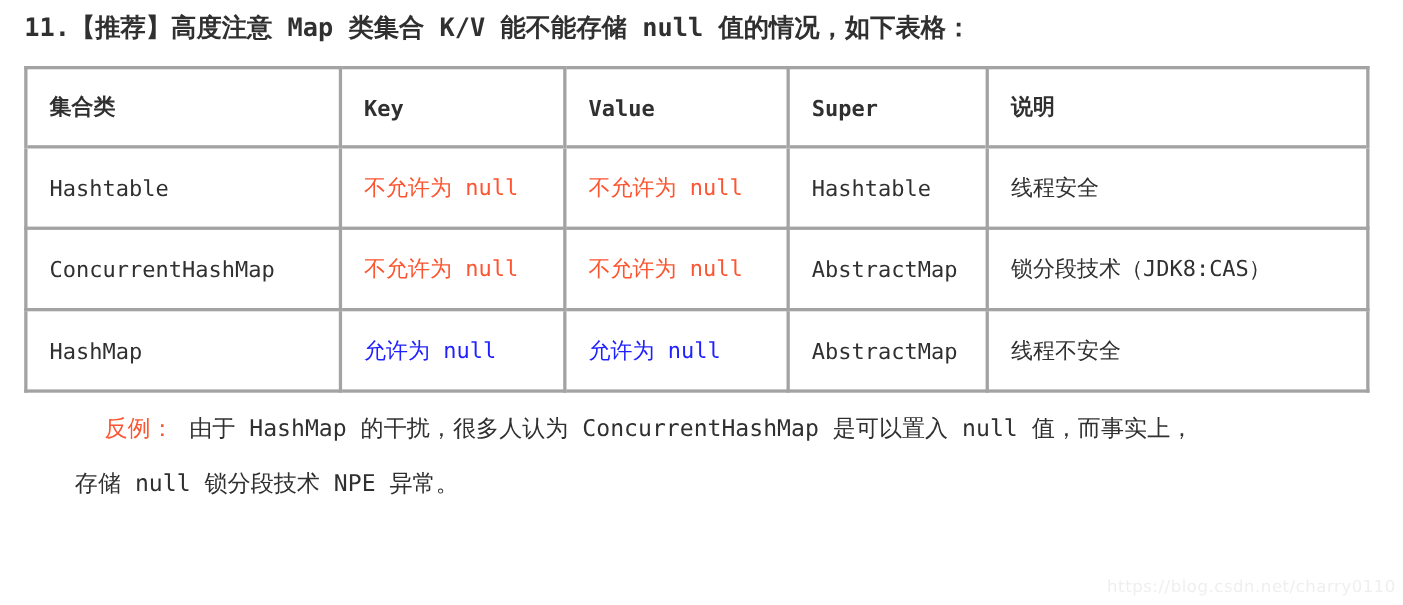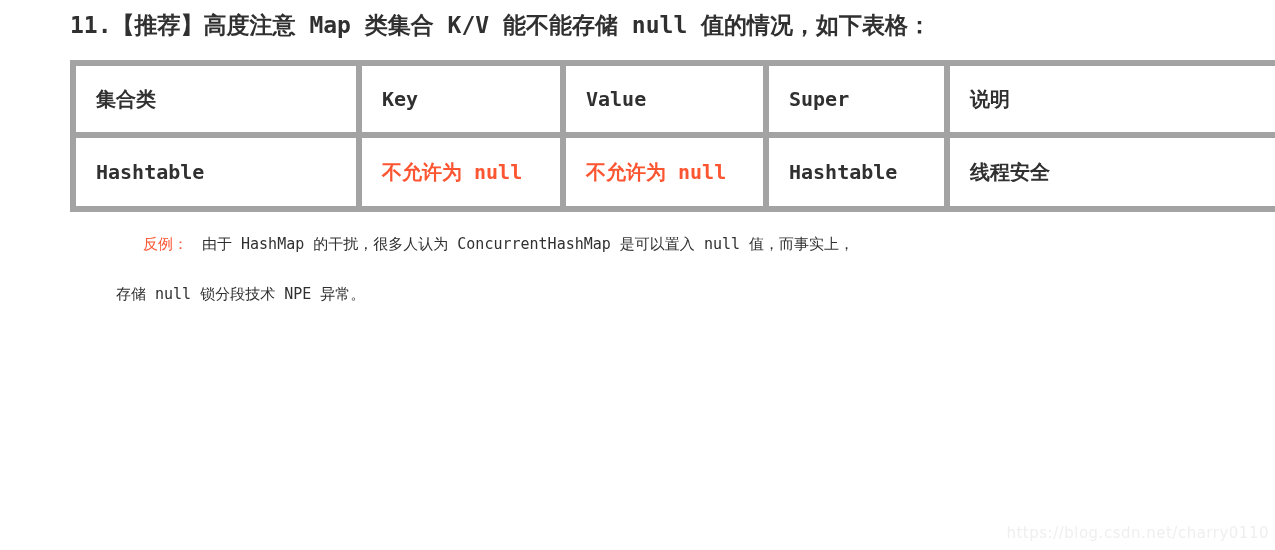--- a/index.html
+++ b/index.html
@@ -10,55 +10,54 @@
   body {
     width: 1275px;
     height: 550px;
     position: relative;
     overflow: hidden;
     font-family: "DejaVu Sans Mono", "DejaVu Sans", sans-serif;
     color: #303030;
   }
   .page {
     padding: 10px 0 0 22px;
-    margin-left: 48px;
   }
   .rule-title {
     font-size: 23px;
     font-weight: bold;
     margin: 0 0 19px 0;
     white-space: nowrap;
   }
   table.map-table {
     border-collapse: collapse;
     table-layout: fixed;
     width: 1220px;
   }
   table.map-table th,
   table.map-table td {
-    border: 6px solid #a3a3a3;
+    border: 3px solid #a3a3a3;
     text-align: left;
     padding: 0 6px 0 20px;
     font-size: 20px;
     box-sizing: border-box;
     vertical-align: middle;
     overflow: hidden;
     white-space: nowrap;
   }
   table.map-table thead th {
     font-weight: bold;
     height: 72px;
     border-bottom: 2px solid #d2d2d2;
   }
   table.map-table tbody td {
     height: 74px;
-    font-weight: bold;
+    font-weight: normal;
   }
   .note {
-    font-size: 15px;
+    font-size: 21px;
     line-height: 50px;
     margin: 7px 0 0 46px;
     text-indent: 0;
   }
   .note .first-line {
     padding-left: 27px;
   }
   .note-label {
     color: #fc5531;
     margin-right: 14px;
@@ -98,20 +97,34 @@
       </tr>
     </thead>
     <tbody id="table-body">
         <tr>
           <td>Hashtable</td>
           <td style="color: rgb(252, 85, 49);">不允许为 null</td>
           <td style="color: rgb(252, 85, 49);">不允许为 null</td>
           <td>Hashtable</td>
           <td>线程安全</td>
         </tr>
+        <tr>
+          <td>ConcurrentHashMap</td>
+          <td style="color: rgb(252, 85, 49);">不允许为 null</td>
+          <td style="color: rgb(252, 85, 49);">不允许为 null</td>
+          <td>AbstractMap</td>
+          <td>锁分段技术（JDK8:CAS）</td>
+        </tr>
+        <tr>
+          <td>HashMap</td>
+          <td style="color: rgb(31, 31, 255);">允许为 null</td>
+          <td style="color: rgb(31, 31, 255);">允许为 null</td>
+          <td>AbstractMap</td>
+          <td>线程不安全</td>
+        </tr>
       </tbody>
   </table>
 
   <p class="note">
     <span class="first-line"><span class="note-label" style="color: rgb(252, 85, 49);">反例：</span><span>由于 HashMap 的干扰，很多人认为 ConcurrentHashMap 是可以置入 null 值，而事实上，</span></span><br>
     <span>存储 null 锁分段技术 NPE 异常。</span>
   </p>
 
 </div>
 

